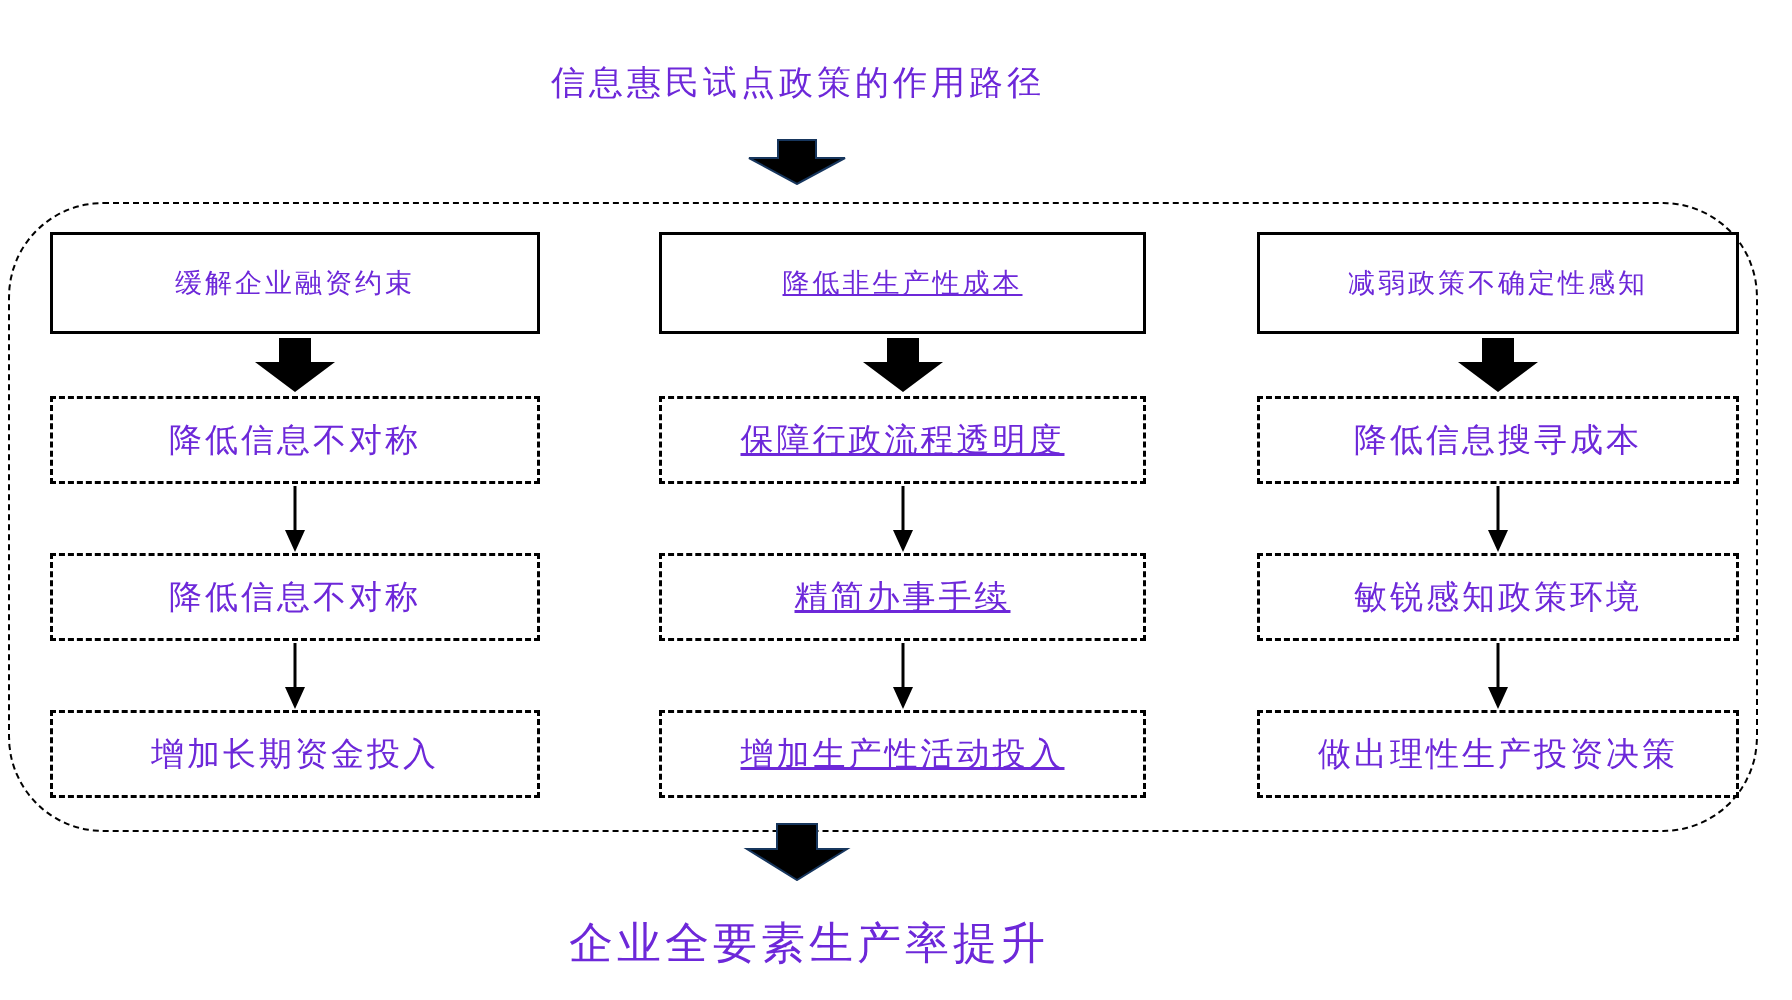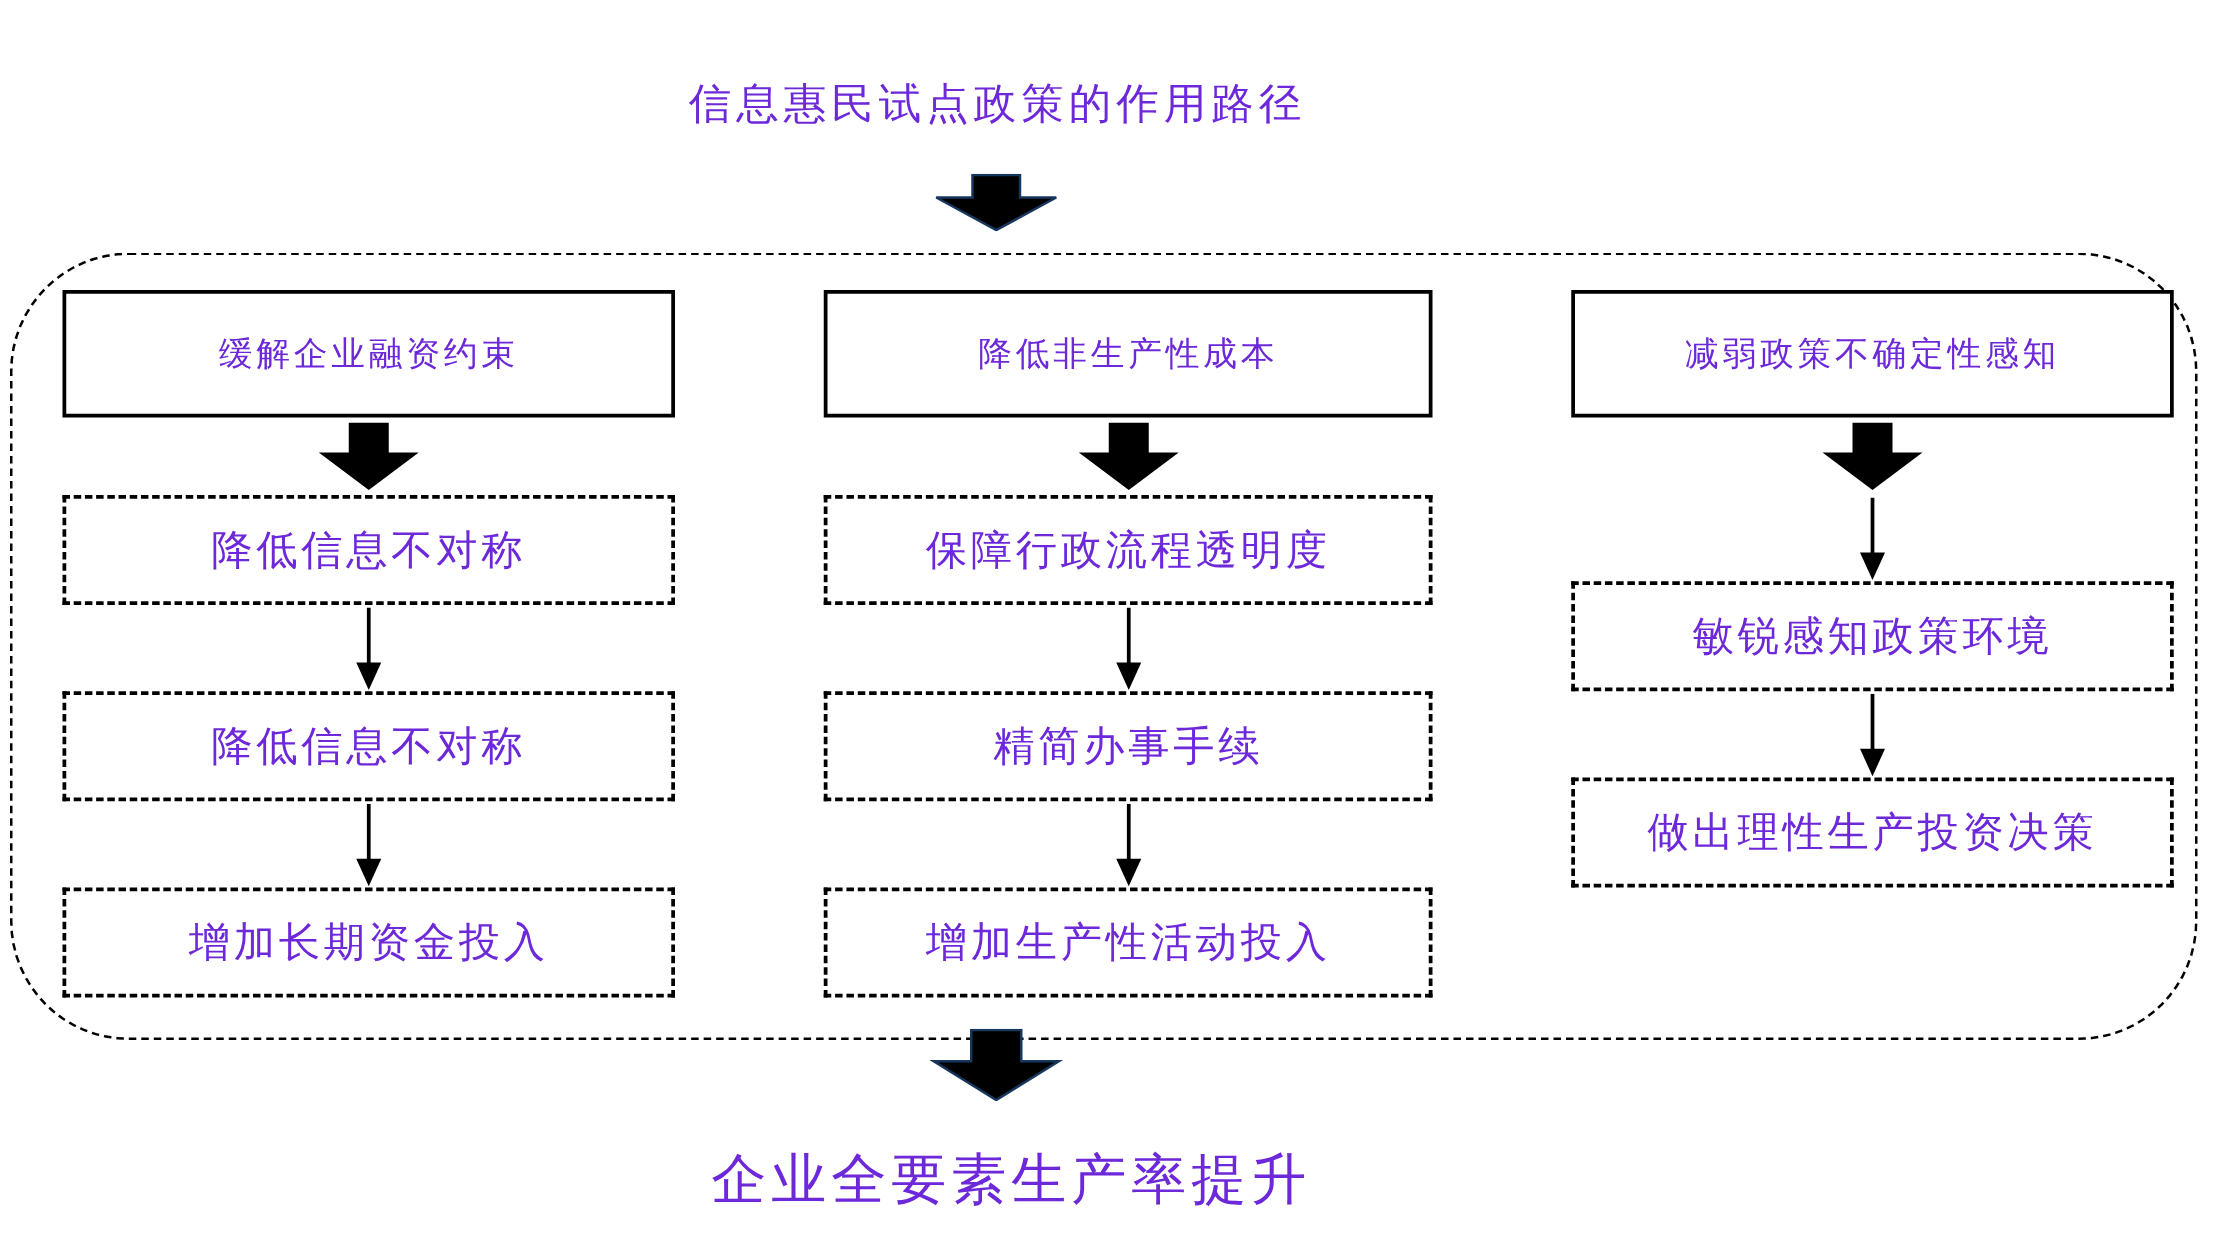--- a/index.html
+++ b/index.html
@@ -23,21 +23,21 @@
   .container{
     position:absolute;left:8px;top:182px;width:1750px;height:630px;
     border:2px dashed #000;border-radius:95px;box-sizing:border-box;
   }
 
   .col{
     position:absolute;top:28px;
     display:flex;flex-direction:column;align-items:center;
   }
   .col-1{left:40px;width:490px;}
-  .col-2{left:649px;width:487px;}
+  .col-2{left:649px;width:487px;text-decoration:underline;}
   .col-3{left:1247px;width:482px;}
 
   .header-box{
     position:relative;width:100%;height:102px;
     border:3.5px solid #000;background:#fff;box-sizing:border-box;
     display:flex;align-items:center;justify-content:center;
     font-size:27px;letter-spacing:3px;text-align:center;
   }
   .step-box{
     position:relative;width:100%;height:88px;
@@ -132,20 +132,23 @@
 
     <div class="col col-3">
       <div class="header-box">
         <span>减弱政策不确定性感知</span>
       </div>
       <div class="block-arrow-wrap">
         <svg width="84" height="54" viewBox="0 0 84 54">
           <polygon points="26,0 58,0 58,24 82,24 42,54 2,24 26,24" fill="#000000"></polygon>
         </svg>
       </div>
+      <div class="step-box">
+        <span>降低信息搜寻成本</span>
+      </div>
       <div class="thin-arrow-wrap">
         <svg width="26" height="66" viewBox="0 0 26 66">
           <line x1="13" y1="0" x2="13" y2="46" stroke="#000" stroke-width="3"></line>
           <polygon points="3,44 23,44 13,66" fill="#000000"></polygon>
         </svg>
       </div>
       <div class="step-box">
         <span>敏锐感知政策环境</span>
       </div>
       <div class="thin-arrow-wrap">

